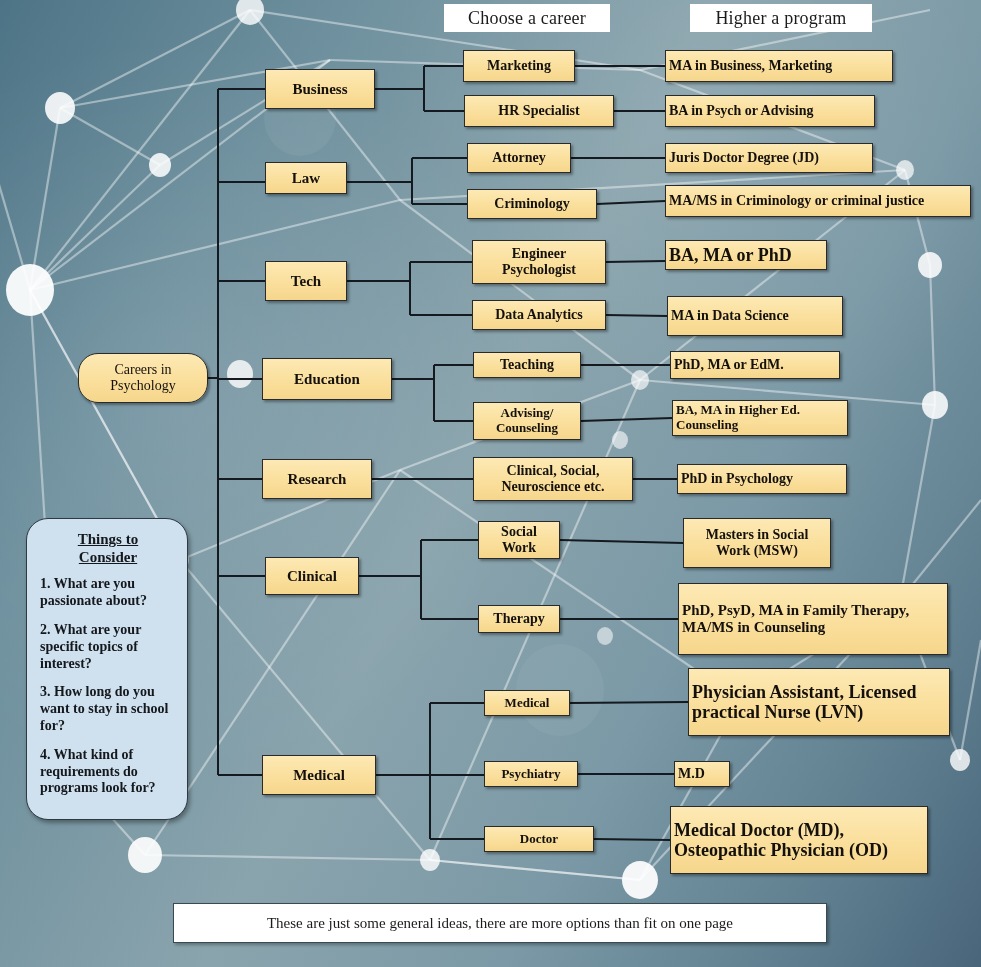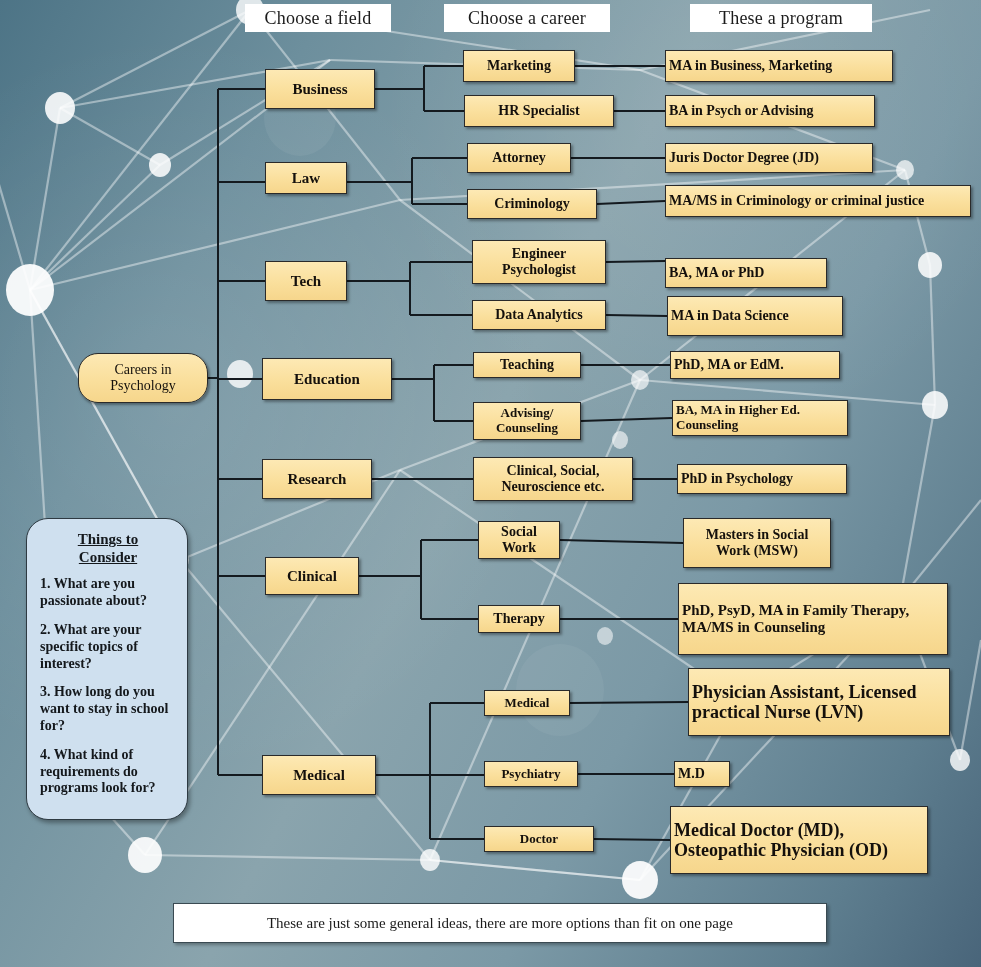--- a/index.html
+++ b/index.html
@@ -212,23 +212,22 @@
       <path d="M581 421 L672 418"></path>
       <path d="M633 479 L677 479"></path>
       <path d="M560 540 L683 543"></path>
       <path d="M560 619 L678 619"></path>
       <path d="M570 703 L688 702"></path>
       <path d="M578 774 L674 774"></path>
       <path d="M594 839 L670 840"></path>
     </g>
   </svg>
 
-  <div class="hdr" style="left:245px;top:4px;width:146px;">Choose a field</div>
   <div class="hdr" style="left:444px;top:4px;width:166px;">Choose a career</div>
-  <div class="hdr" style="left:690px;top:4px;width:182px;">These a program</div>
+  <div class="hdr" style="left:690px;top:4px;width:182px;">Higher a program</div>
 
   <div class="node ctr" id="root" style="left:42px;top:353px;width:130px;height:50px;">
     <div>
       <div>Careers in</div>
       <div>Psychology</div>
     </div>
   </div>
 
   <div class="node ctr" style="left:265px;top:69px;width:110px;height:40px;font-size:15px;">Business</div>
   <div class="node ctr" style="left:265px;top:162px;width:82px;height:32px;font-size:15px;">Law</div>
@@ -278,21 +277,21 @@
   <div class="node ctr" style="left:484px;top:690px;width:86px;height:26px;font-size:13px;">Medical</div>
   <div class="node ctr" style="left:484px;top:761px;width:94px;height:26px;font-size:13px;">Psychiatry</div>
   <div class="node ctr" style="left:484px;top:826px;width:110px;height:26px;font-size:13px;">Doctor</div>
 
   <div class="node lft" style="left:665px;top:50px;width:228px;height:32px;font-size:14px;">MA in Business, Marketing</div>
   <div class="node lft" style="left:665px;top:95px;width:210px;height:32px;font-size:14px;">BA in Psych or Advising</div>
 
   <div class="node lft" style="left:665px;top:143px;width:208px;height:30px;font-size:14px;">Juris Doctor Degree (JD)</div>
   <div class="node lft" style="left:665px;top:185px;width:306px;height:32px;font-size:14px;">MA/MS in Criminology or criminal justice</div>
 
-  <div class="node lft" style="left:665px;top:258px;width:162px;height:30px;font-size:14px;">BA, MA or PhD</div>
+  <div class="node lft" style="left:665px;top:240px;width:162px;height:30px;font-size:18px;">BA, MA or PhD</div>
   <div class="node lft" style="left:667px;top:296px;width:176px;height:40px;font-size:14px;">MA in Data Science</div>
 
   <div class="node lft" style="left:670px;top:351px;width:170px;height:28px;font-size:14px;">PhD, MA or EdM.</div>
   <div class="node lft" style="left:672px;top:400px;width:176px;height:36px;font-size:13px;">
     <div>
       <div>BA, MA in Higher Ed.</div>
       <div>Counseling</div>
     </div>
   </div>
 

